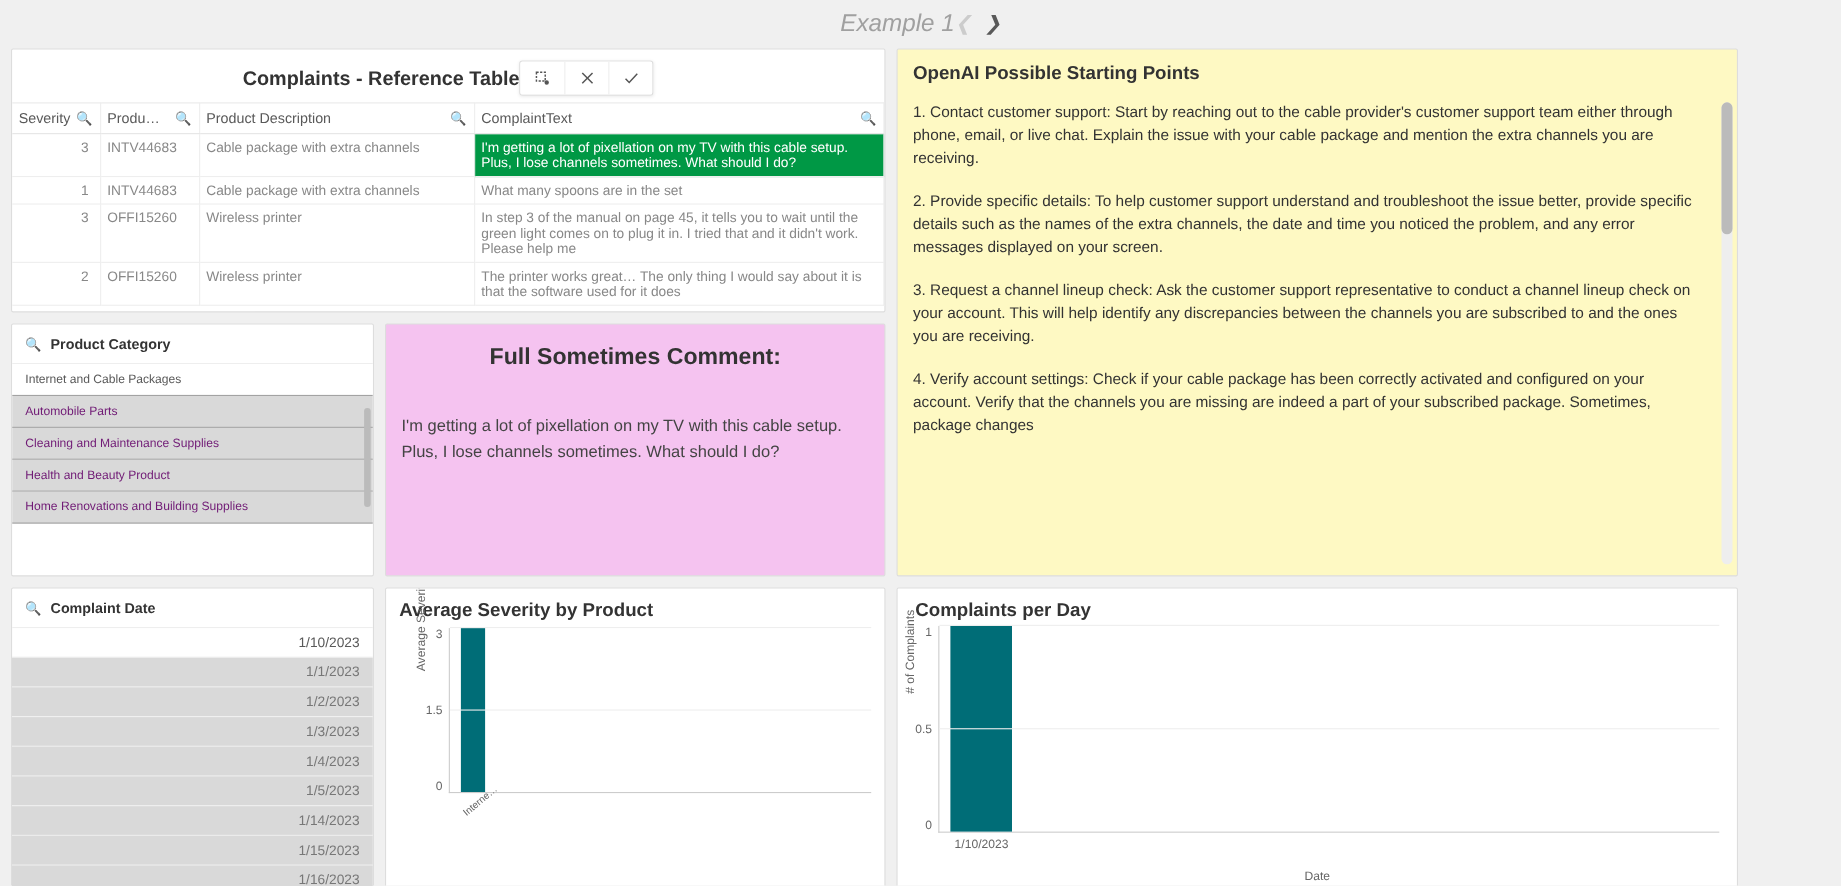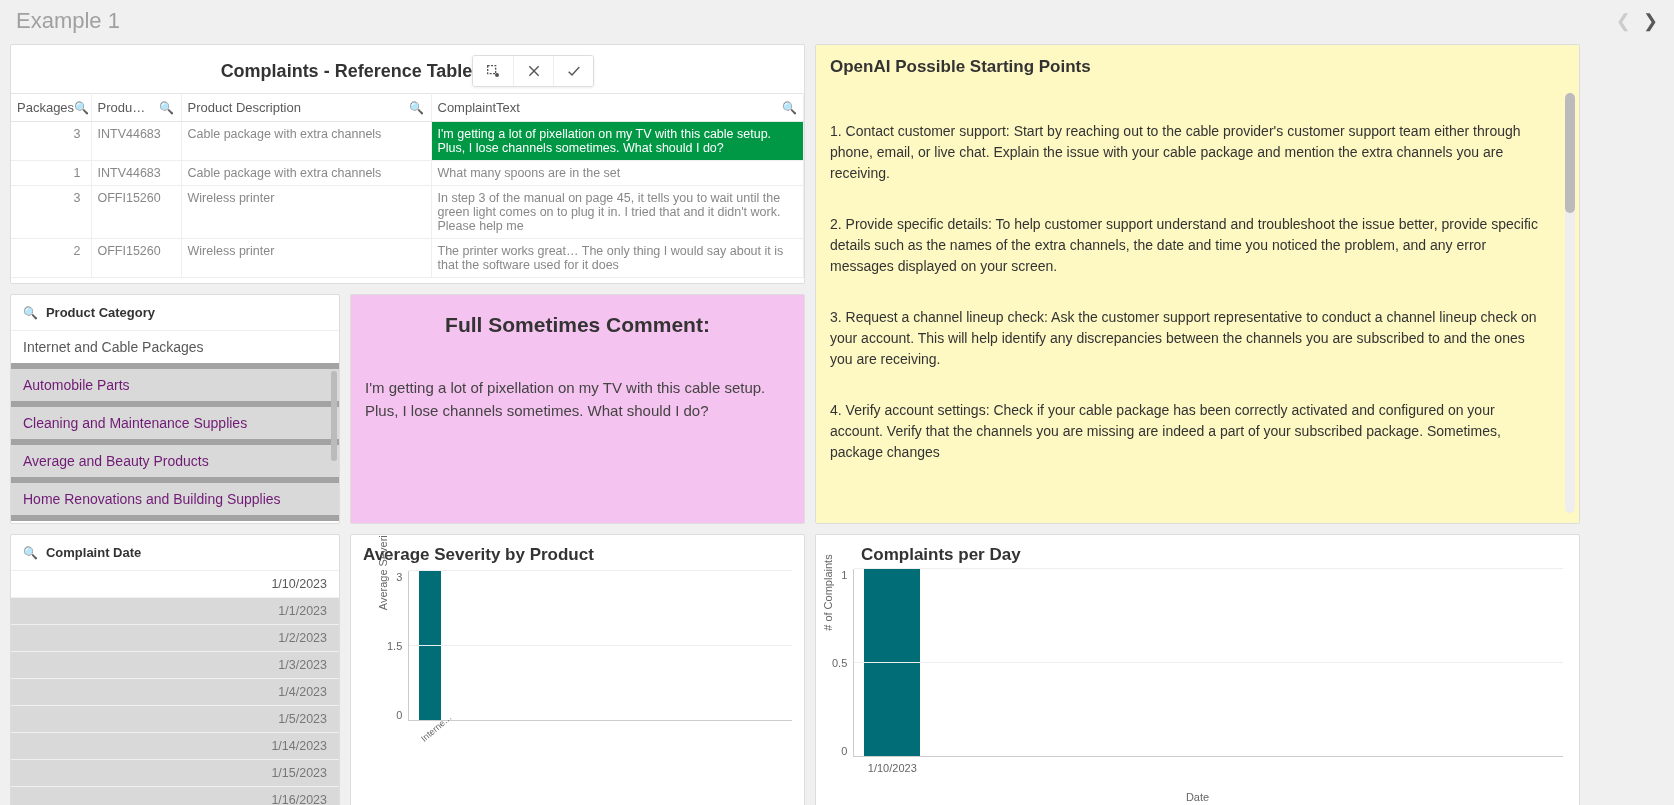--- a/index.html
+++ b/index.html
@@ -1,18 +1,18 @@
 <!DOCTYPE html>
 <html><head>
 <meta charset="utf-8">
 <style>
 * { box-sizing: border-box; margin: 0; padding: 0; }
 body { font-family: "Segoe UI", Arial, sans-serif; background: #f0f0f0; color: #595959; font-size: 13px; overflow: hidden; }
 .app { width: 1674px; height: 805px; display: flex; flex-direction: column; }
-.header { display: flex; align-items: center; justify-content: space-between; padding: 8px 16px 4px 16px; }
+.header { display: flex; align-items: center; justify-content: center; padding: 8px 16px 4px 16px; font-style: italic; }
 .header-title { font-size: 22px; color: #a0a0a0; font-weight: 400; }
 .header-nav { display: flex; gap: 12px; align-items: center; }
 .nav-arrow { font-size: 18px; cursor: pointer; user-select: none; }
 .nav-arrow.disabled { color: #ccc; cursor: default; }
 .grid { flex: 1; display: grid; grid-template-columns: 330px 455px 765px; grid-template-rows: 240px 230px 280px; gap: 10px; padding: 6px 10px 10px 10px; }
 .panel { background: #fff; border: 1px solid #ddd; border-radius: 2px; overflow: hidden; display: flex; flex-direction: column; position: relative; }
 
 
 .p-table { grid-column: 1 / 3; grid-row: 1; }
 .p-table-head { display: flex; align-items: center; justify-content: center; padding: 10px 14px 6px 14px; }
@@ -30,21 +30,21 @@
 .col-pid { width: 90px; margin-top: 40px; }
 .col-pdesc { width: 250px; }
 .col-ct {}
 .row-selected td.col-ct { background: #009845; color: #fff; }
 .tbl-scroll { overflow-y: auto; flex: 1; }
 
 
 .p-cat { grid-column: 1; grid-row: 2; }
 .list-head { display: flex; align-items: center; gap: 8px; padding: 10px 12px; font-weight: 700; color: #333; font-size: 13px; border-bottom: 1px solid #eee; }
 .list-items { overflow-y: auto; flex: 1; position: relative; }
-.list-item { padding: 8px 12px; color: #595959; border-bottom: 6px solid #a3a3a3; cursor: pointer; font-size: 14px; }
+.list-item { padding: 8px 12px; color: #595959; border-bottom: 1px solid #a3a3a3; cursor: pointer; font-size: 11px; }
 .list-item.dim { background: #d9d9d9; color: #701a75; }
 .list-item.selected { background: #fff; }
 .list-scroll-thumb { position: absolute; right: 2px; top: 40px; width: 6px; height: 90px; background: #bbb; border-radius: 3px; }
 
 
 .p-date { grid-column: 1; grid-row: 3; }
 .date-item { padding: 6px 12px; text-align: right; border-bottom: 1px solid #f0f0f0; cursor: pointer; font-size: 12.5px; color: #595959; }
 .date-item.dim { background: #d9d9d9; color: #777; }
 
 
@@ -55,25 +55,25 @@
 
 .p-sev { grid-column: 2; grid-row: 3; padding: 10px 12px; }
 .p-sev-title { font-size: 17px; font-weight: 700; color: #333; margin-bottom: 6px; }
 
 
 .p-ai { grid-column: 3; grid-row: 1 / 3; background: #fef9c3; border: 1px solid #ddd; padding: 12px 18px 12px 14px; overflow: hidden; position: relative; }
 .p-ai-scroll { position: absolute; right: 4px; top: 48px; bottom: 10px; width: 10px; background: #eee; border-radius: 5px; }
 .p-ai-thumb { width: 10px; height: 120px; background: #bbb; border-radius: 5px; }
 .p-ai-title { font-size: 17px; font-weight: 700; color: #333; margin-bottom: 14px; }
 .p-ai-body { font-size: 14px; color: #333; line-height: 1.5; padding-right: 16px; overflow: hidden; height: calc(100% - 34px); }
-.p-ai-body p { margin-bottom: 18px; margin-top: 30px; }
+.p-ai-body p { margin-bottom: 18px; }
 
 
 .p-cpd { grid-column: 3; grid-row: 3; padding: 10px 16px; }
-.p-cpd-title { font-size: 17px; font-weight: 700; color: #333; margin-bottom: 4px; margin-left: 29px; }
+.p-cpd-title { font-size: 17px; font-weight: 700; color: #333; margin-bottom: 4px; }
 
 
 .chart { position: relative; height: 200px; display: flex; }
 .chart-y { display: flex; flex-direction: column; justify-content: space-between; align-items: flex-end; padding-right: 6px; font-size: 11px; color: #666; }
 .chart-ylabel { position: absolute; left: -4px; top: 50%; transform: rotate(-90deg) translateX(50%); transform-origin: left center; font-size: 11px; color: #666; white-space: nowrap; }
 .chart-plot { flex: 1; position: relative; border-left: 1px solid #ccc; border-bottom: 1px solid #ccc; }
 .chart-grid { position: absolute; left: 0; right: 0; border-top: 1px solid #eee; }
 .chart-bars { position: absolute; left: 0; right: 0; bottom: 0; top: 0; display: flex; align-items: flex-end; gap: 10px; padding-left: 10px; }
 .chart-bar { width: 28px; background: #006d77; }
 .chart-xlabels { position: absolute; left: 0; right: 0; bottom: -26px; display: flex; padding-left: 10px; gap: 10px; }
@@ -127,21 +127,21 @@
               </svg>
           </button>
         </div>
       </div>
       <div class="tbl-scroll">
         <table class="tbl">
           <thead>
             <tr>
               <th class="col-sev">
                   <div class="hdr">
-                    <span>Packages</span>
+                    <span>Severity</span>
                     <span class="hdr-search">🔍</span>
                   </div>
                 </th>
               <th class="col-pid">
                   <div class="hdr">
                     <span>Produ…</span>
                     <span class="hdr-search">🔍</span>
                   </div>
                 </th>
               <th class="col-pdesc">
@@ -191,21 +191,21 @@
     <div class="panel p-cat">
       <div class="list-head">
         <span style="color:#bbb;font-size:12px">🔍</span>
         <span>Product Category</span>
       </div>
       <div class="list-items" id="cat-items">
         <div class="list-scroll-thumb"></div>
       <div class="list-item selected">Internet and Cable Packages</div>
           <div class="list-item dim">Automobile Parts</div>
           <div class="list-item dim">Cleaning and Maintenance Supplies</div>
-          <div class="list-item dim">Average and Beauty Products</div>
+          <div class="list-item dim">Health and Beauty Product</div>
           <div class="list-item dim">Home Renovations and Building Supplies</div>
         </div>
     </div>
 
     <div class="panel p-comment">
       <div class="p-comment-title">Full Sometimes Comment:</div>
       <div class="p-comment-body">I'm getting a lot of pixellation on my TV with this cable setup. Plus, I lose channels sometimes. What should I do?</div>
     </div>
 
     <div class="panel p-date">

